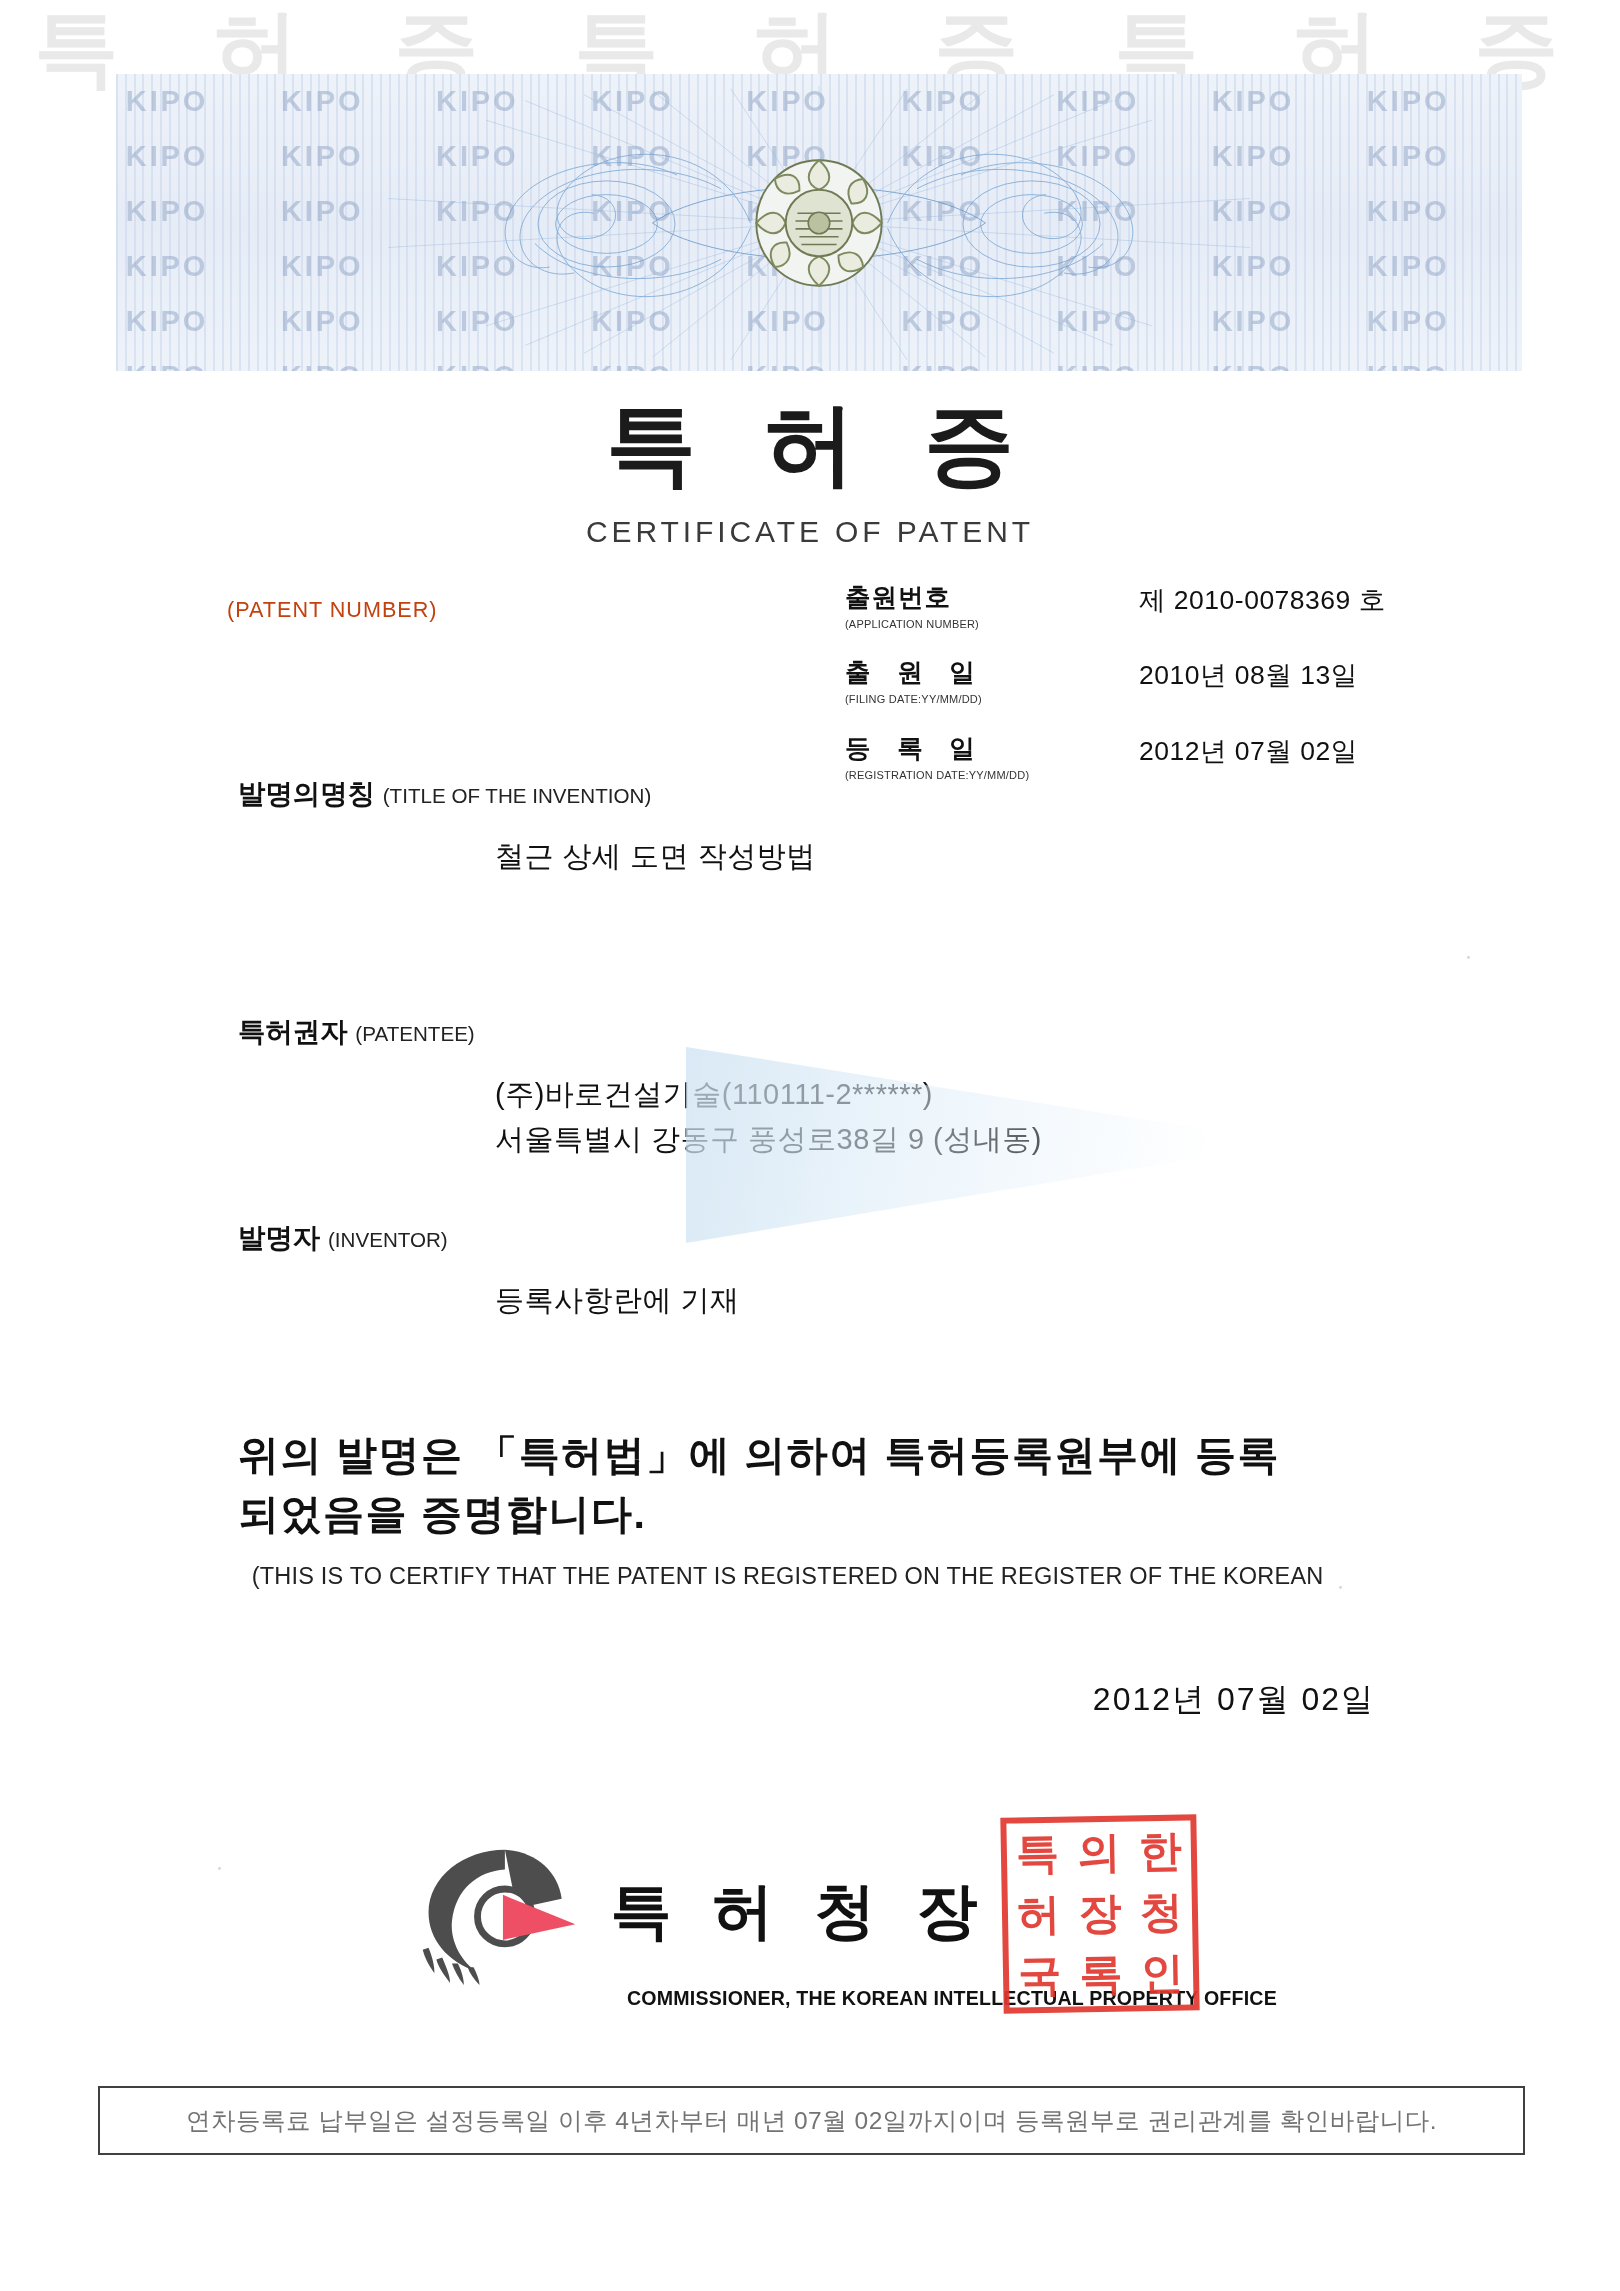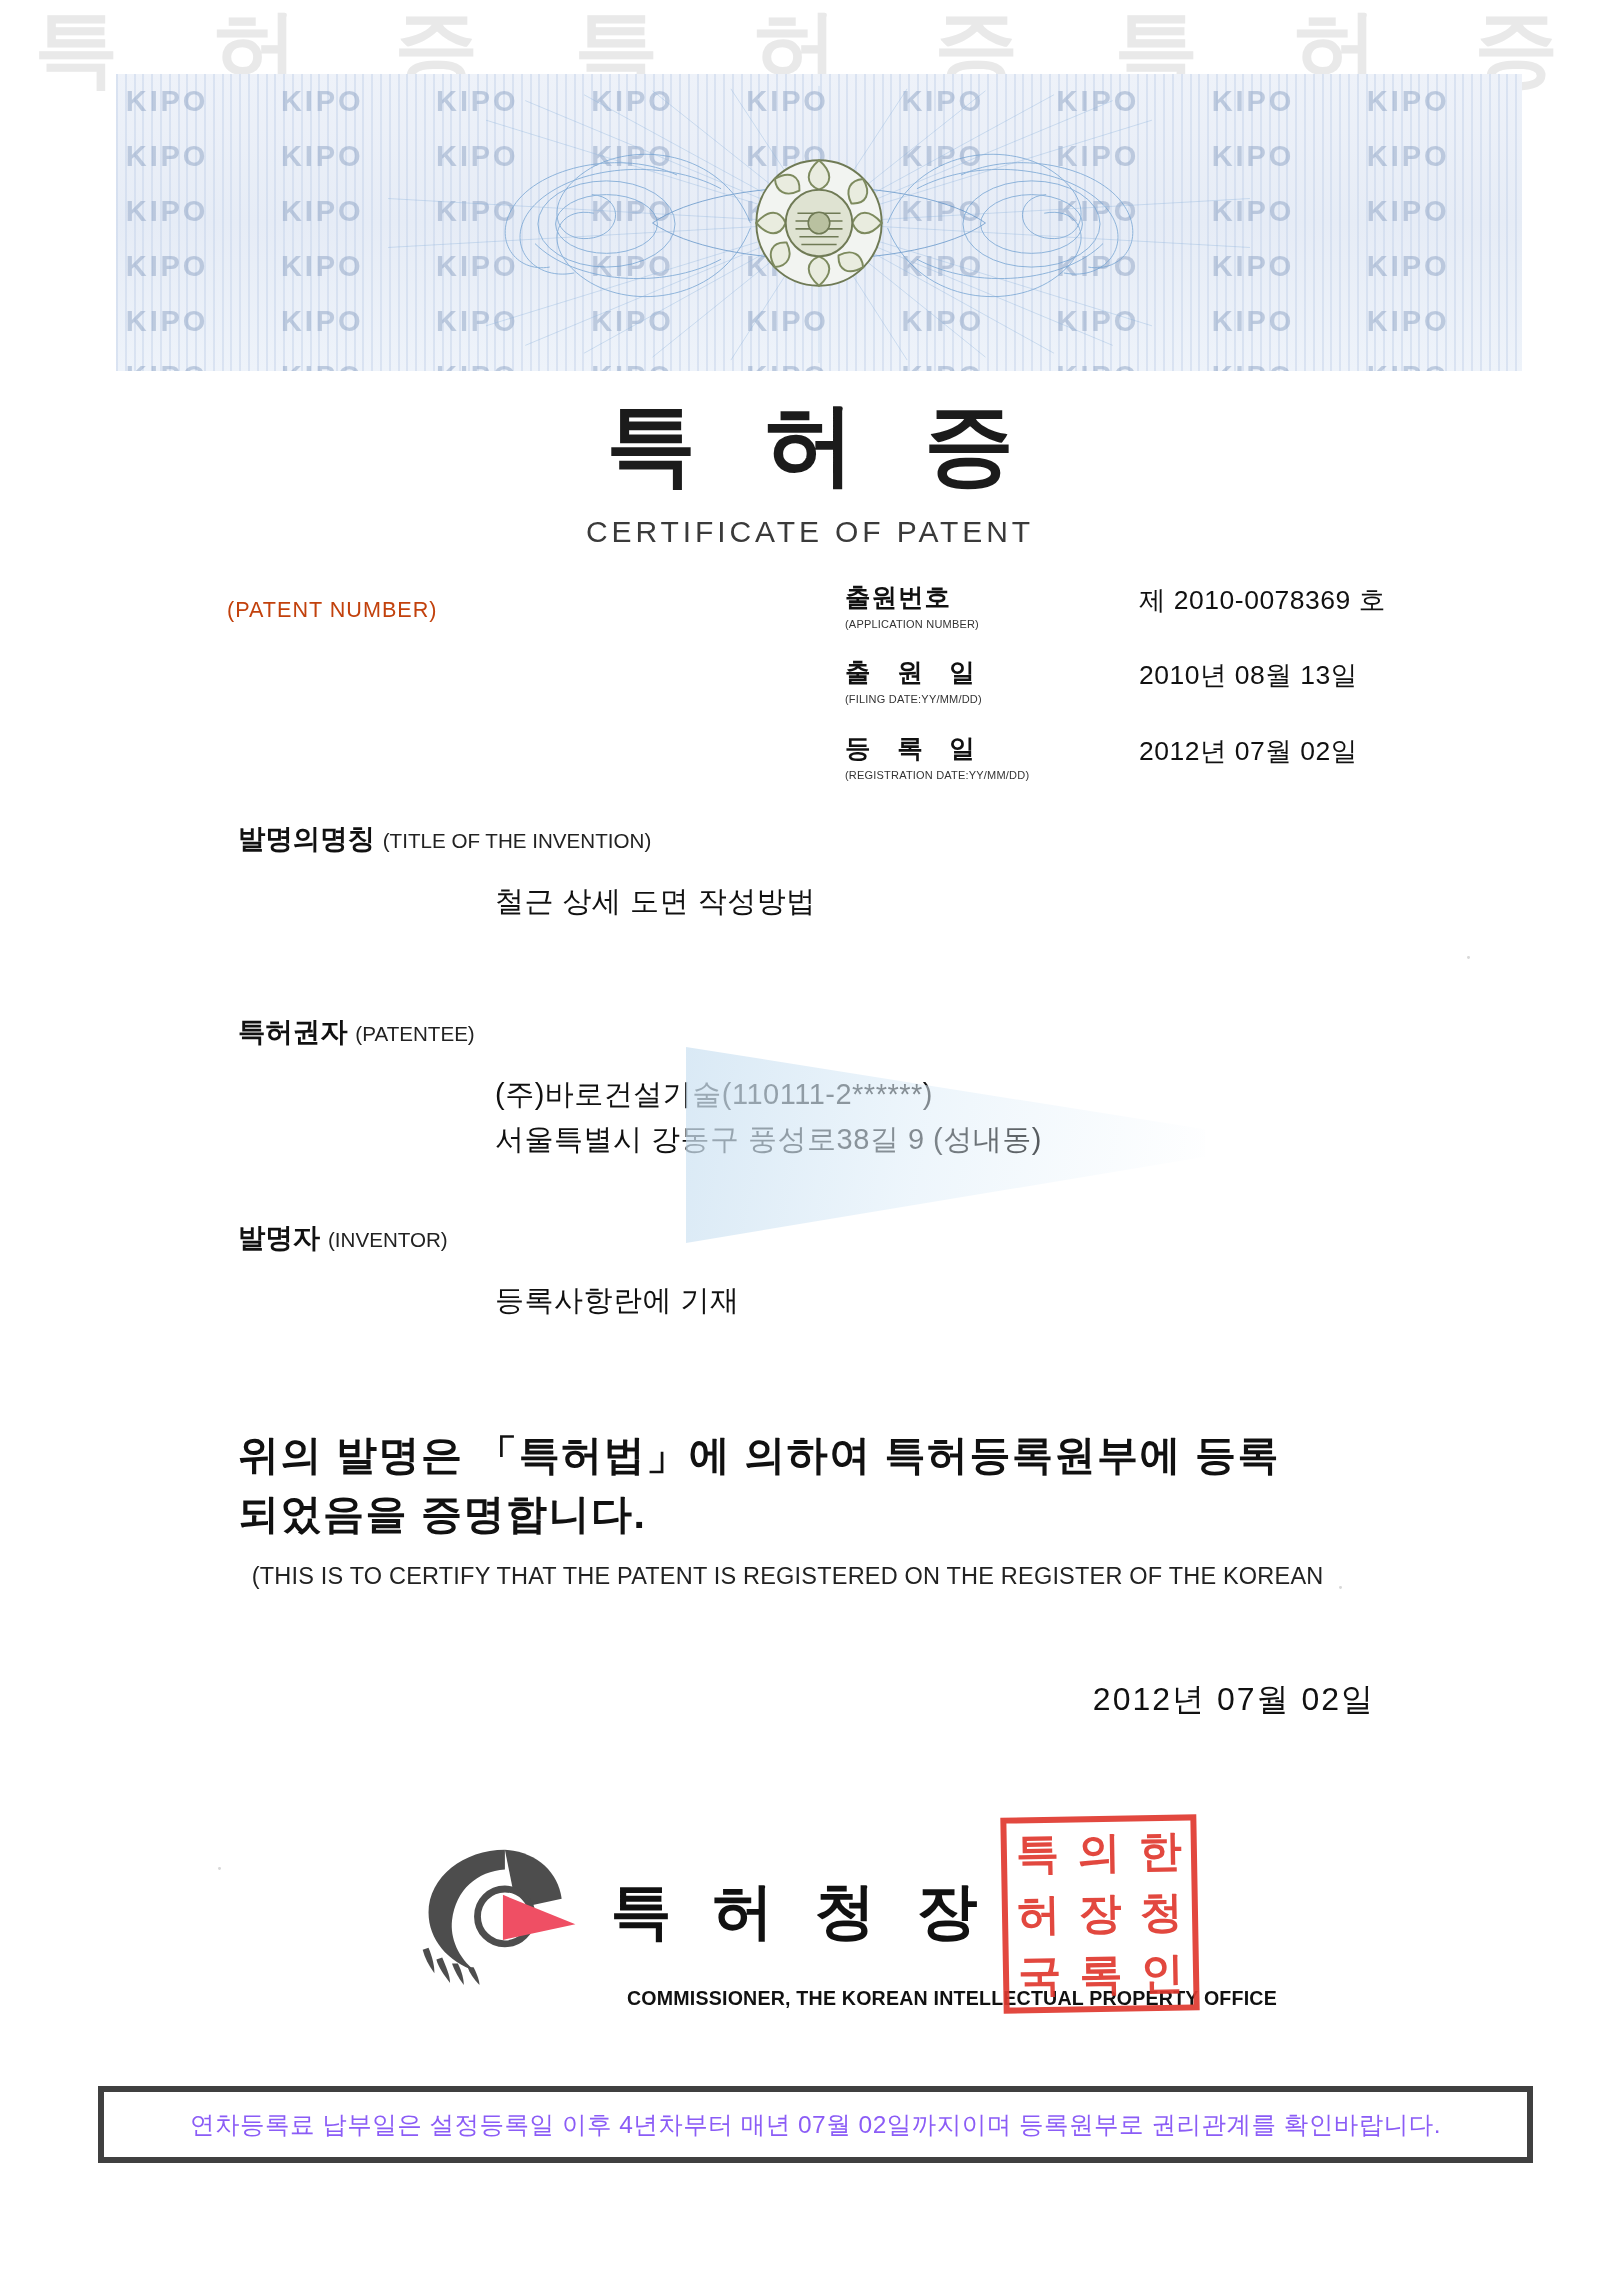--- a/index.html
+++ b/index.html
@@ -300,26 +300,26 @@
     font-family: "DejaVu Serif", serif;
   }
 
   
   .notice {
     position: absolute;
     left: 98px;
     top: 2086px;
     width: 1423px;
     height: 65px;
-    border: 6px solid #404040;
+    border: 2px solid #404040;
     display: flex;
     align-items: center;
     justify-content: center;
     font-size: 24.5px;
-    color: #8b5cf6;
+    color: #737373;
     letter-spacing: 0.5px;
     white-space: nowrap;
   }
 
   
   .speck {
     position: absolute;
     width: 2.9px; height: 2.9px;
     background: #d8d8d8;
     border-radius: 50%;
@@ -506,21 +506,21 @@
     </div>
     <div class="meta-row">
       <div class="meta-label">
         <div class="ko sp1">등 록 일</div>
         <div class="en">(REGISTRATION DATE:YY/MM/DD)</div>
       </div>
       <div class="meta-value">2012년   07월   02일</div>
     </div>
   </div>
 
-  <div class="section" style="top:821px;">
+  <div class="section" style="top:776px;">
     <div class="sec-head">
       <span>발명의명칭</span><span class="en">(TITLE OF THE INVENTION)</span>
     </div>
     <div class="sec-body">
       <div class="line">철근 상세 도면 작성방법</div>
     </div>
   </div>
 
   <div class="wedge"></div>
 

